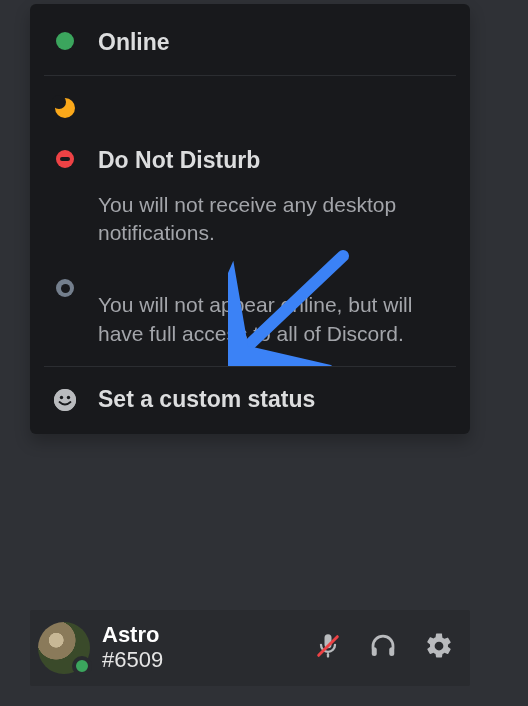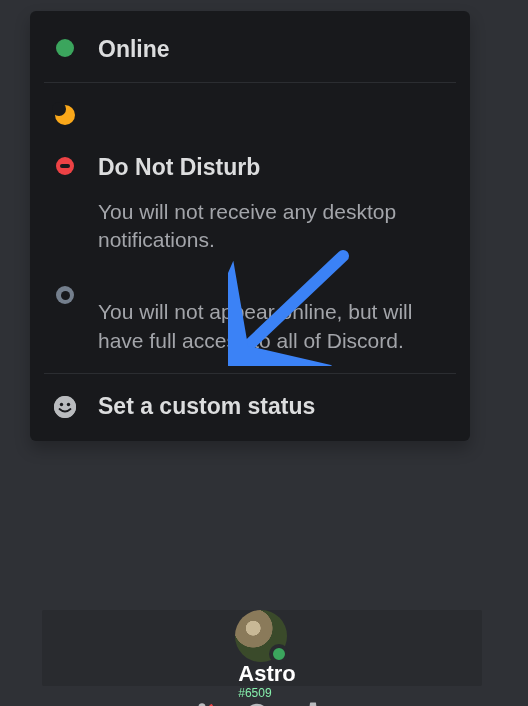--- a/index.html
+++ b/index.html
@@ -7,21 +7,21 @@
     width: 528px;
     height: 706px;
     background: #2f3136;
     font-family: -apple-system, BlinkMacSystemFont, "Segoe UI", Helvetica, Arial, sans-serif;
     overflow: hidden;
     position: relative;
   }
   .popup {
     position: absolute;
     left: 30px;
-    top: 11px;
+    top: 4px;
     width: 440px;
     background: #18191c;
     border-radius: 6px;
     padding: 10px 0 6px 0;
     box-shadow: 0 8px 16px rgba(0,0,0,0.24);
   }
   .menu-item {
     display: flex;
     align-items: flex-start;
     padding: 14px 18px 14px 18px;
@@ -100,30 +100,29 @@
     background: #b9bbbe;
     display:flex; align-items:center; justify-content:center;
     font-size: 18px;
     line-height:1;
     color:#18191c;
   }
 
   
   .user-bar {
     position: absolute;
-    left: 42px;
+    left: 30px;
     bottom: 20px;
     width: 440px;
     height: 76px;
     background: #292b2f;
     display:flex;
     align-items:center;
     padding: 0 10px 0 8px;
     border-radius: 2px;
-    flex-direction: column;
   }
   .avatar-wrap {
     position: relative;
     width: 52px; height: 52px;
     flex-shrink:0;
   }
   .avatar {
     width: 52px; height: 52px; border-radius: 50%;
     background: radial-gradient(circle at 35% 35%, #c8b896 0 15%, #8a7a5a 16% 40%, #3a4a2a 41% 100%);
   }
@@ -138,22 +137,22 @@
     margin-left: 12px;
     flex:1;
   }
   .username {
     color: #fff;
     font-weight: 700;
     font-size: 22px;
     line-height:1.1;
   }
   .discriminator {
-    color: #86efac;
-    font-size: 12px;
+    color: #e5e5e5;
+    font-size: 22px;
     font-weight: 500;
   }
   .bar-icons {
     display:flex;
     gap: 26px;
     align-items:center;
     padding-right: 6px;
   }
   .bar-icon {
     color:#b9bbbe;

